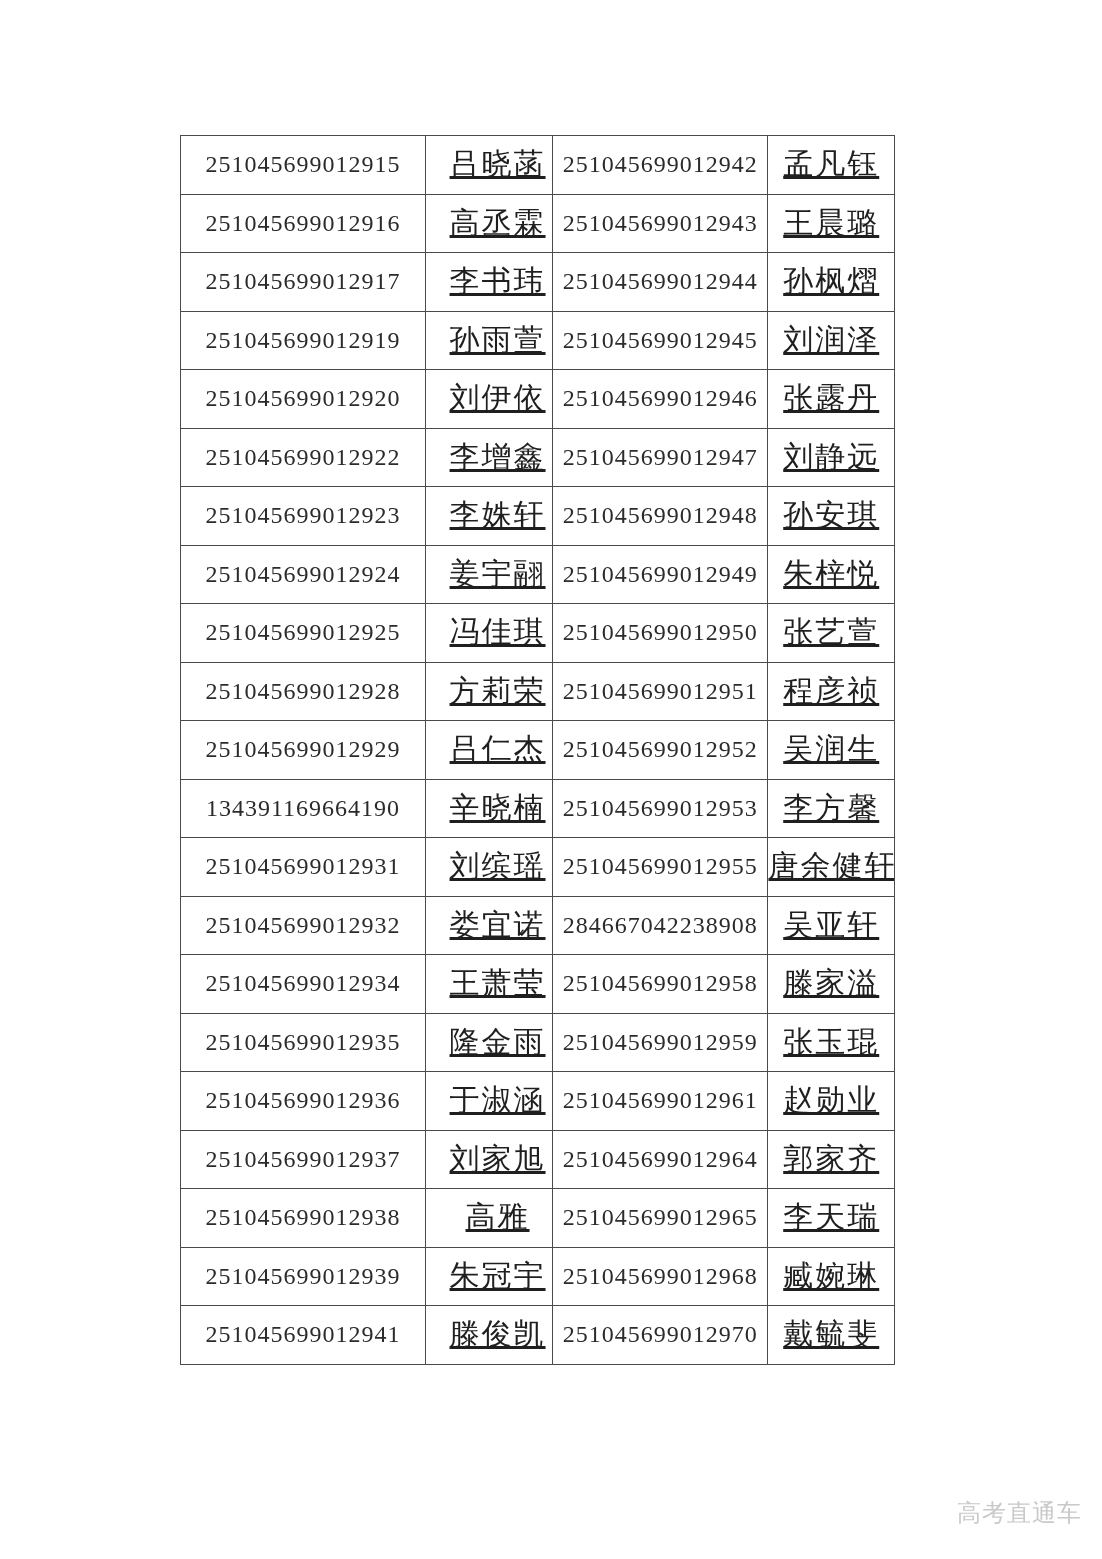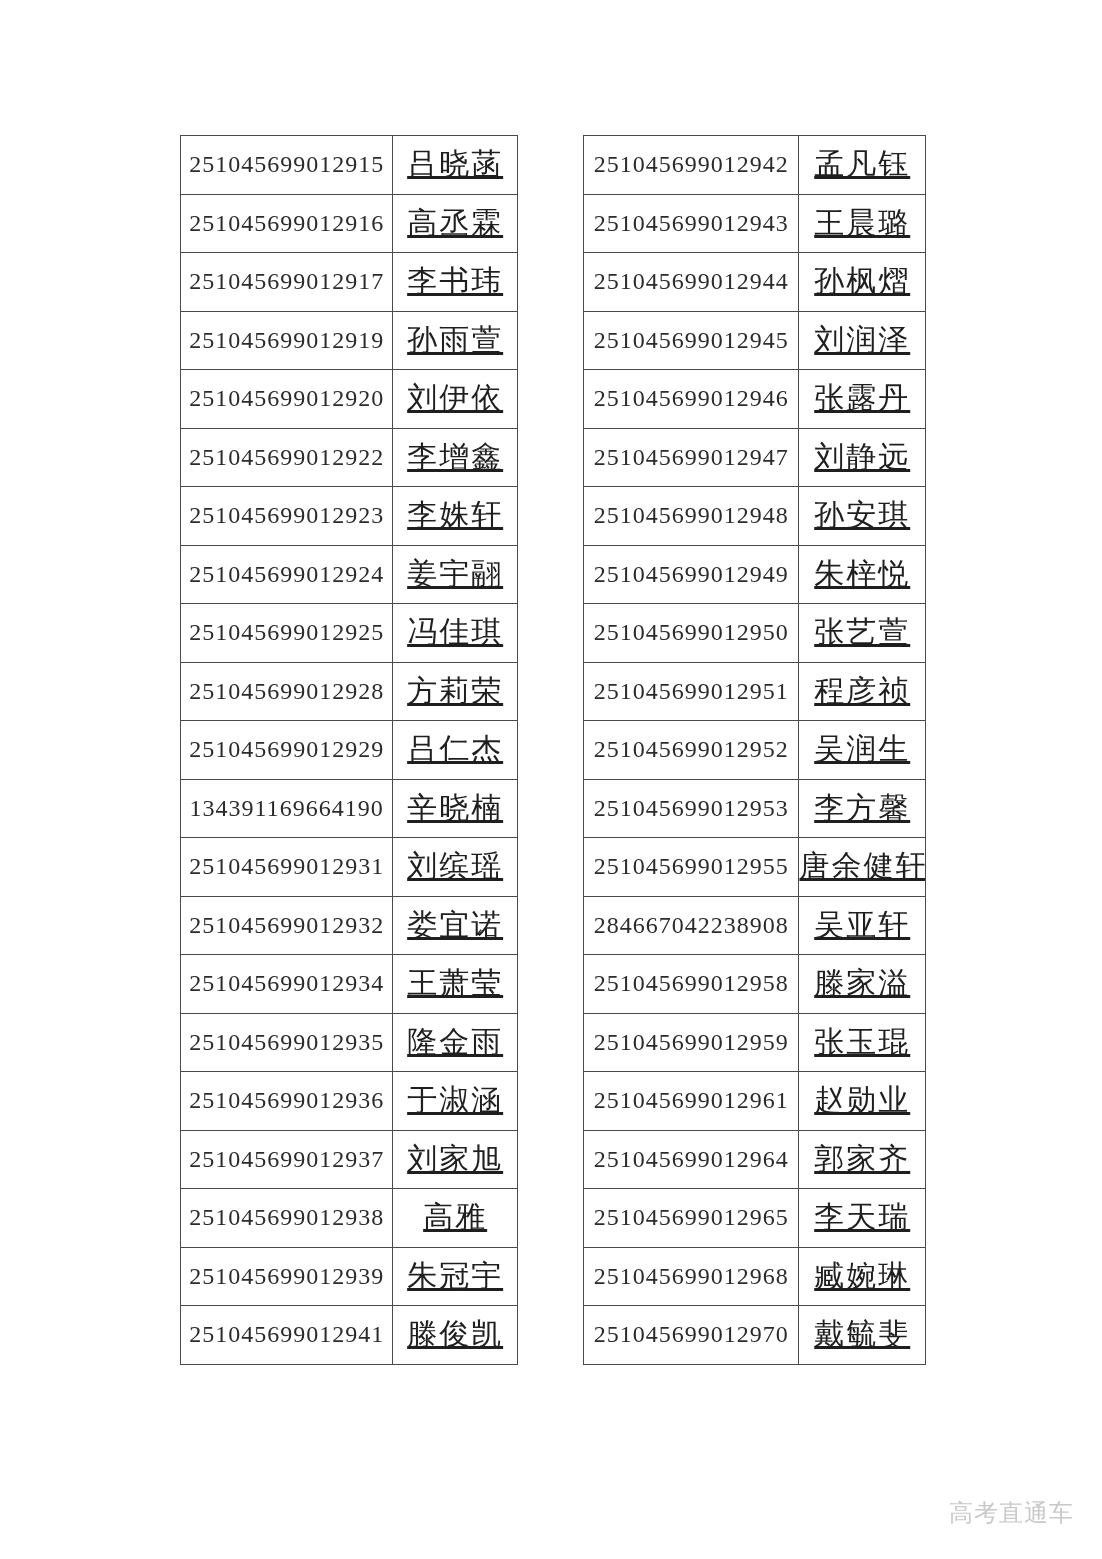--- a/index.html
+++ b/index.html
@@ -15,22 +15,22 @@
     color: #262626;
     overflow: hidden;
   }
   .candidate-table {
     position: absolute;
     top: 135px;
     border-collapse: collapse;
     table-layout: fixed;
     background: #ffffff;
   }
-  .candidate-table.left  { left: 180px; width: 338px; }
-  .candidate-table.right { left: 583px; width: 343px; }
+  .candidate-table.left  { left: 180px; width: 390px; }
+  .candidate-table.right { left: 552px; width: 343px; }
   .candidate-table col.id-col   { width: 63%; }
   .candidate-table col.name-col { width: 37%; }
   .candidate-table tr { height: 58.5px; }
   .candidate-table td {
     border: 1px solid #4a4a4a;
     text-align: center;
     vertical-align: middle;
     padding: 0;
     overflow: hidden;
     white-space: nowrap;
@@ -41,21 +41,21 @@
     color: #2b2b2b;
   }
   td.name-cell {
     font-size: 30px;
     letter-spacing: 2px;
     color: #1f1f1f;
     text-decoration: underline;
   }
   .watermark {
     position: absolute;
-    right: 28px;
+    right: 20px;
     bottom: 30px;
     font-size: 24px;
     letter-spacing: 1px;
     color: #c9c9c9;
     user-select: none;
   }
 </style>
 </head>
 <body>
 

